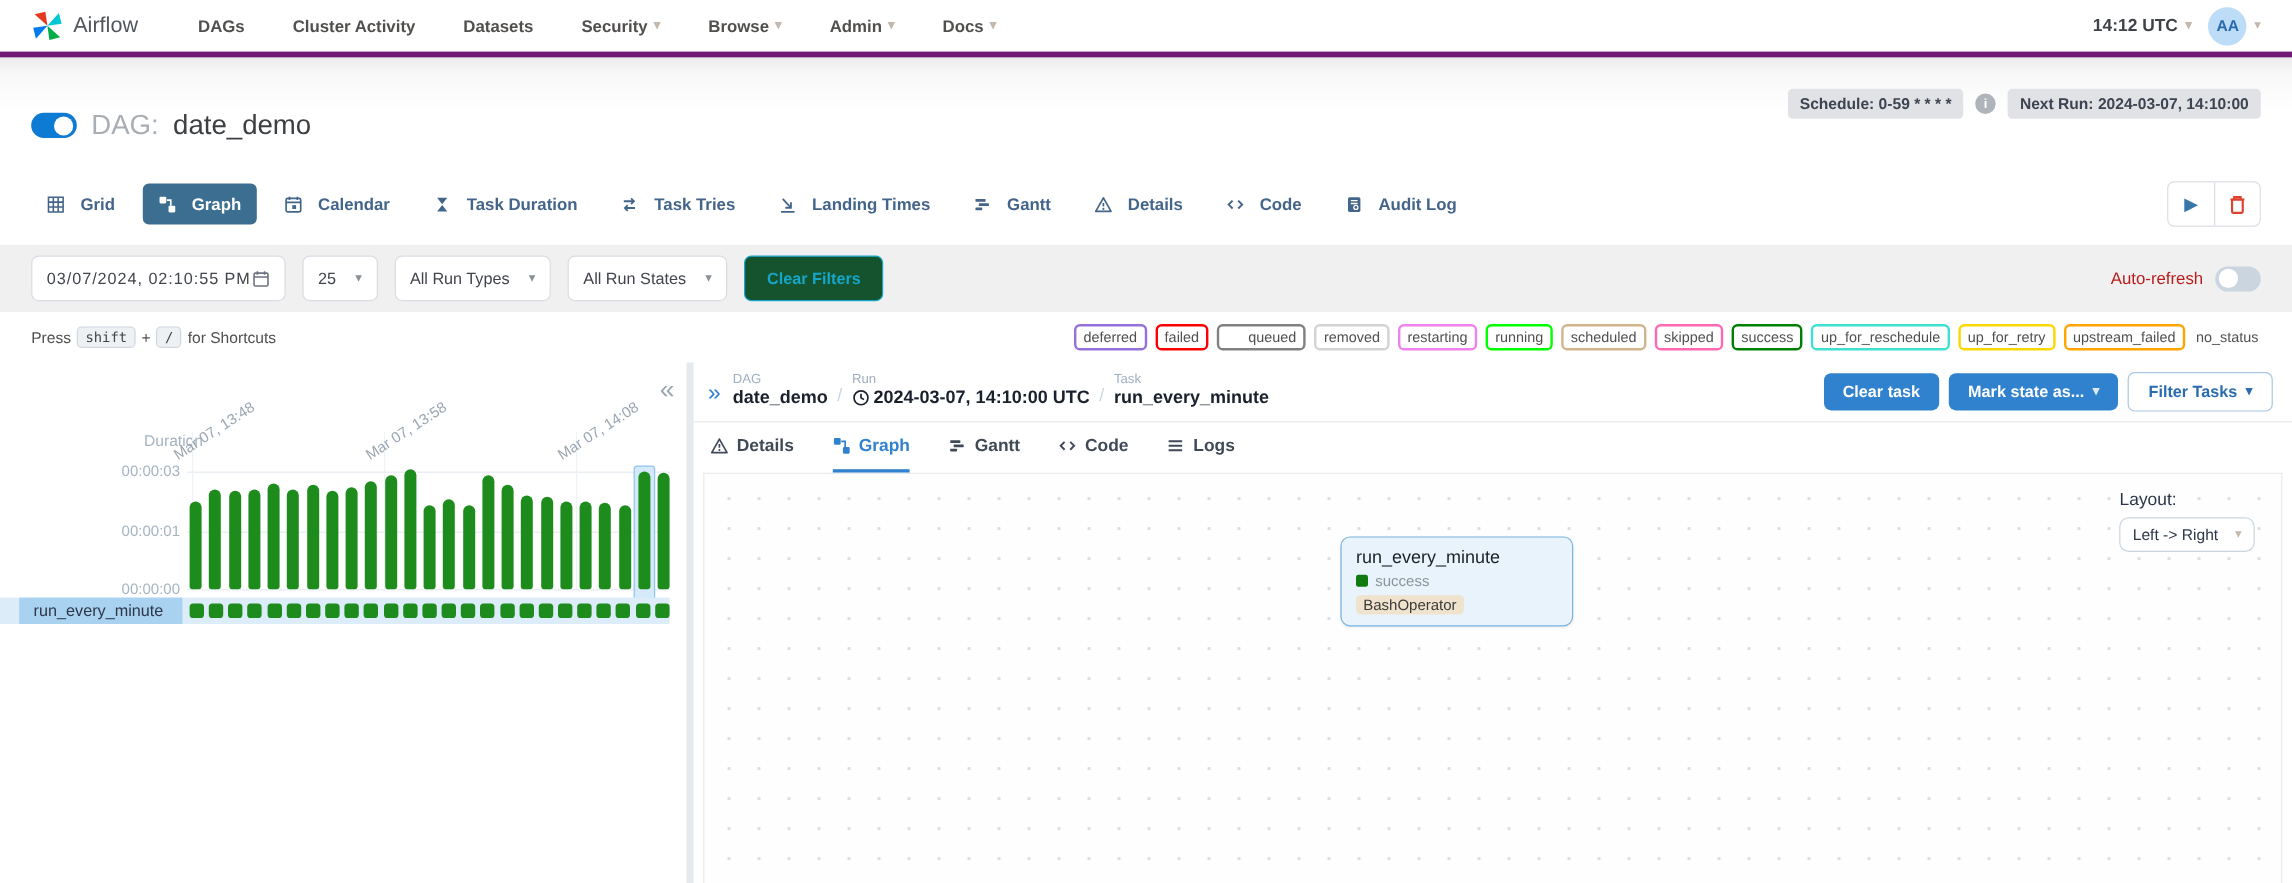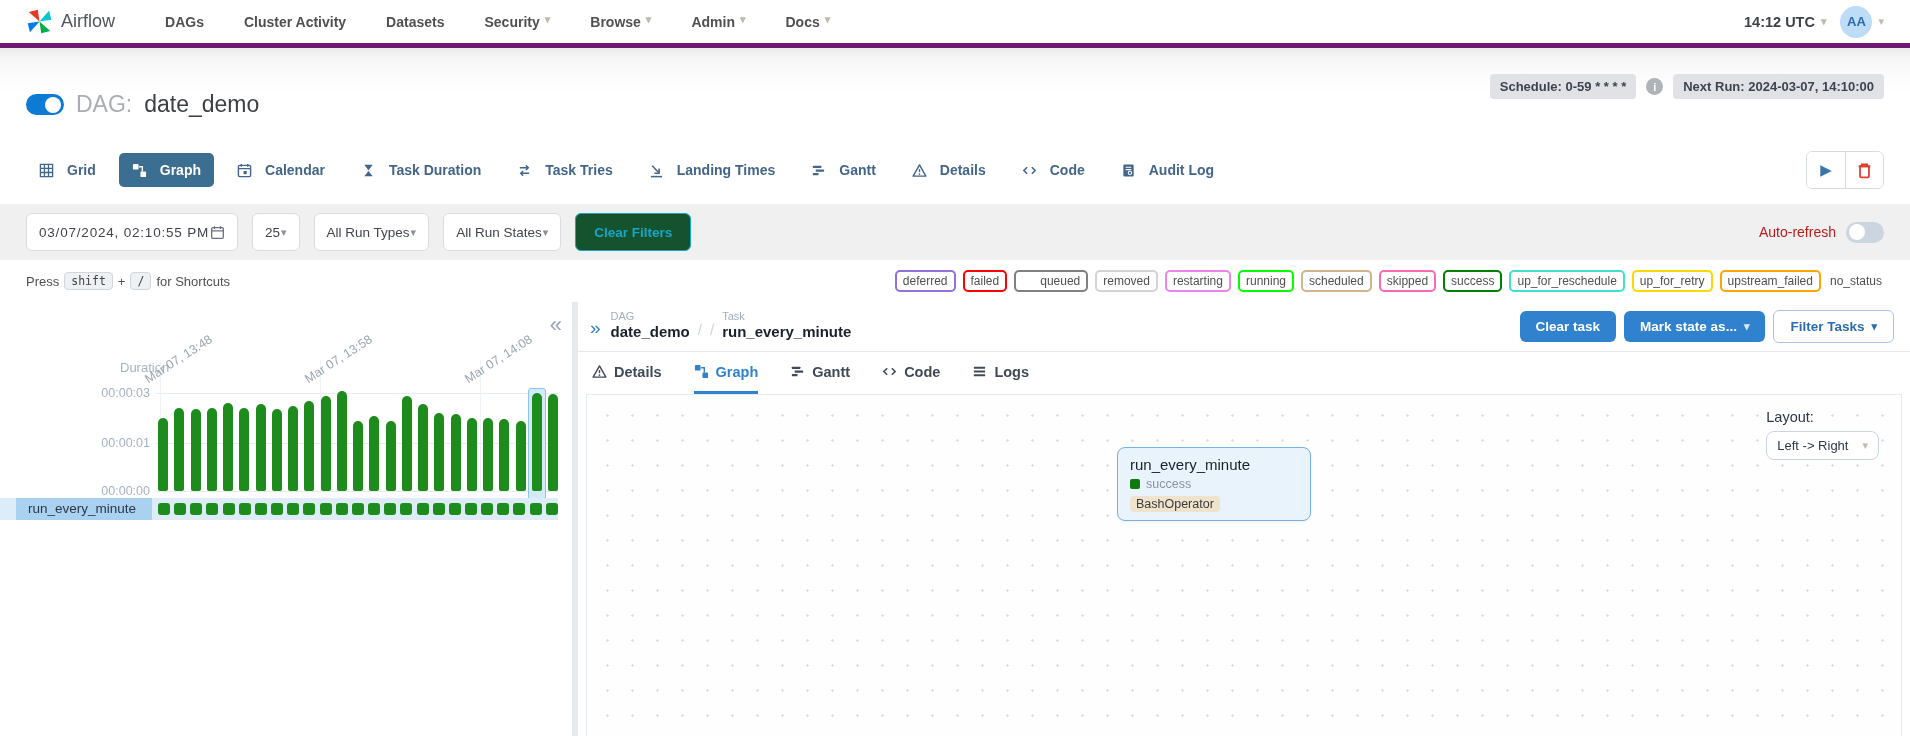--- a/index.html
+++ b/index.html
@@ -10,21 +10,21 @@
     display:flex; flex-direction:column; overflow:hidden;
   }
   svg { display:block; }
 
   
   .nav { height:48px; flex:0 0 48px; display:flex; align-items:center; padding:0 26px;
          background:#fff; border-bottom:5px solid #701a75; }
   .brand { display:flex; align-items:center; gap:8px; margin-right:50px; }
   .brand-name { font-size:18px; color:#51565c; }
   .nav-menu { display:flex; align-items:center; gap:40px; }
-  .nav-item { display:flex; gap:5px; font-size:14px; font-weight:700;
+  .nav-item { display:flex; align-items:center; gap:5px; font-size:14px; font-weight:700;
               color:#51504f; cursor:pointer; }
   .caret { color:#c3b8ae; font-size:11px; line-height:1; }
   .nav-right { margin-left:auto; display:flex; align-items:center; gap:14px; }
   .clock-label { font-size:14.5px; font-weight:700; color:#3f4247; display:flex; gap:6px; align-items:center;}
   .avatar-wrap { display:flex; align-items:center; gap:6px; }
   .avatar { width:32px; height:32px; border-radius:50%; background:#bcdcf7; color:#2a69ac;
             font-weight:700; font-size:13px; display:flex; align-items:center; justify-content:center; }
 
   
   .dag-header { height:78px; flex:0 0 78px; position:relative; padding:0 26px;
@@ -56,21 +56,21 @@
             background:#fff; cursor:pointer; }
   .ra-btn + .ra-btn { border-left:1px solid #d7dce2; }
   .play-glyph { color:#3776a9; font-size:15px; }
 
   
   .filterband { margin-top:14px; height:56px; flex:0 0 56px; background:#f0f0f0;
                 display:flex; align-items:center; gap:14px; padding:0 26px; }
   .f-input, .f-select { background:#fff; border:1px solid #d9dde2; border-radius:6px;
                         height:38px; display:flex; align-items:center; font-size:13.5px; color:#41454b; }
   .f-date { width:212px; padding:0 12px; justify-content:space-between; letter-spacing:0.8px; cursor:text; }
-  .f-select { padding:0 12px; gap:1px; cursor:pointer; }
+  .f-select { padding:0 12px; gap:16px; cursor:pointer; }
   .f-select .caret { color:#8b9197; }
   .clear-filters { height:38px; padding:0 18px; border:1.5px solid #16a6c9; color:#16a6c9;
                    background:#14532d; font-weight:700; font-size:13.5px; border-radius:6px;
                    display:flex; align-items:center; cursor:pointer; }
   .autorefresh { margin-left:auto; display:flex; align-items:center; gap:10px; font-size:14px; color:#b91c1c;justify-content:space-between; }
 
   
   .legendrow { flex:0 0 42px; display:flex; align-items:center; padding:0 26px; }
   .shortcut-hint { font-size:13px; color:#51504f; display:flex; align-items:center; gap:5px; }
   kbd { font-family:"DejaVu Sans Mono", monospace; font-size:11.5px; background:#eef1f4;
@@ -466,20 +466,32 @@
 
   <div class="right-panel">
     <div class="run-header">
       <span class="expand-right">»</span>
       <div class="crumbs">
         <div class="crumb">
           <span class="crumb-label">DAG</span>
           <span class="crumb-value">date_demo</span>
         </div>
         <span class="crumb-sep">/</span>
+        <div class="crumb">
+          <span class="crumb-label">Run</span>
+          <span class="crumb-value">
+            <span class="clock-ic">
+              <svg viewBox="0 0 16 16" fill="none" stroke="currentColor" stroke-width="1.5">
+                <circle cx="8" cy="8" r="6.2"></circle>
+                  <path d="M8 4.5V8l2.6 1.6"></path>
+              </svg>
+            </span>
+            <span>2024-03-07, 14:10:00 UTC</span>
+          </span>
+        </div>
         <span class="crumb-sep">/</span>
         <div class="crumb">
           <span class="crumb-label">Task</span>
           <span class="crumb-value">run_every_minute</span>
         </div>
       </div>
       <div class="hdr-buttons">
         <button class="btn-solid">Clear task</button>
         <button class="btn-solid">
           <span>Mark state as...</span>

